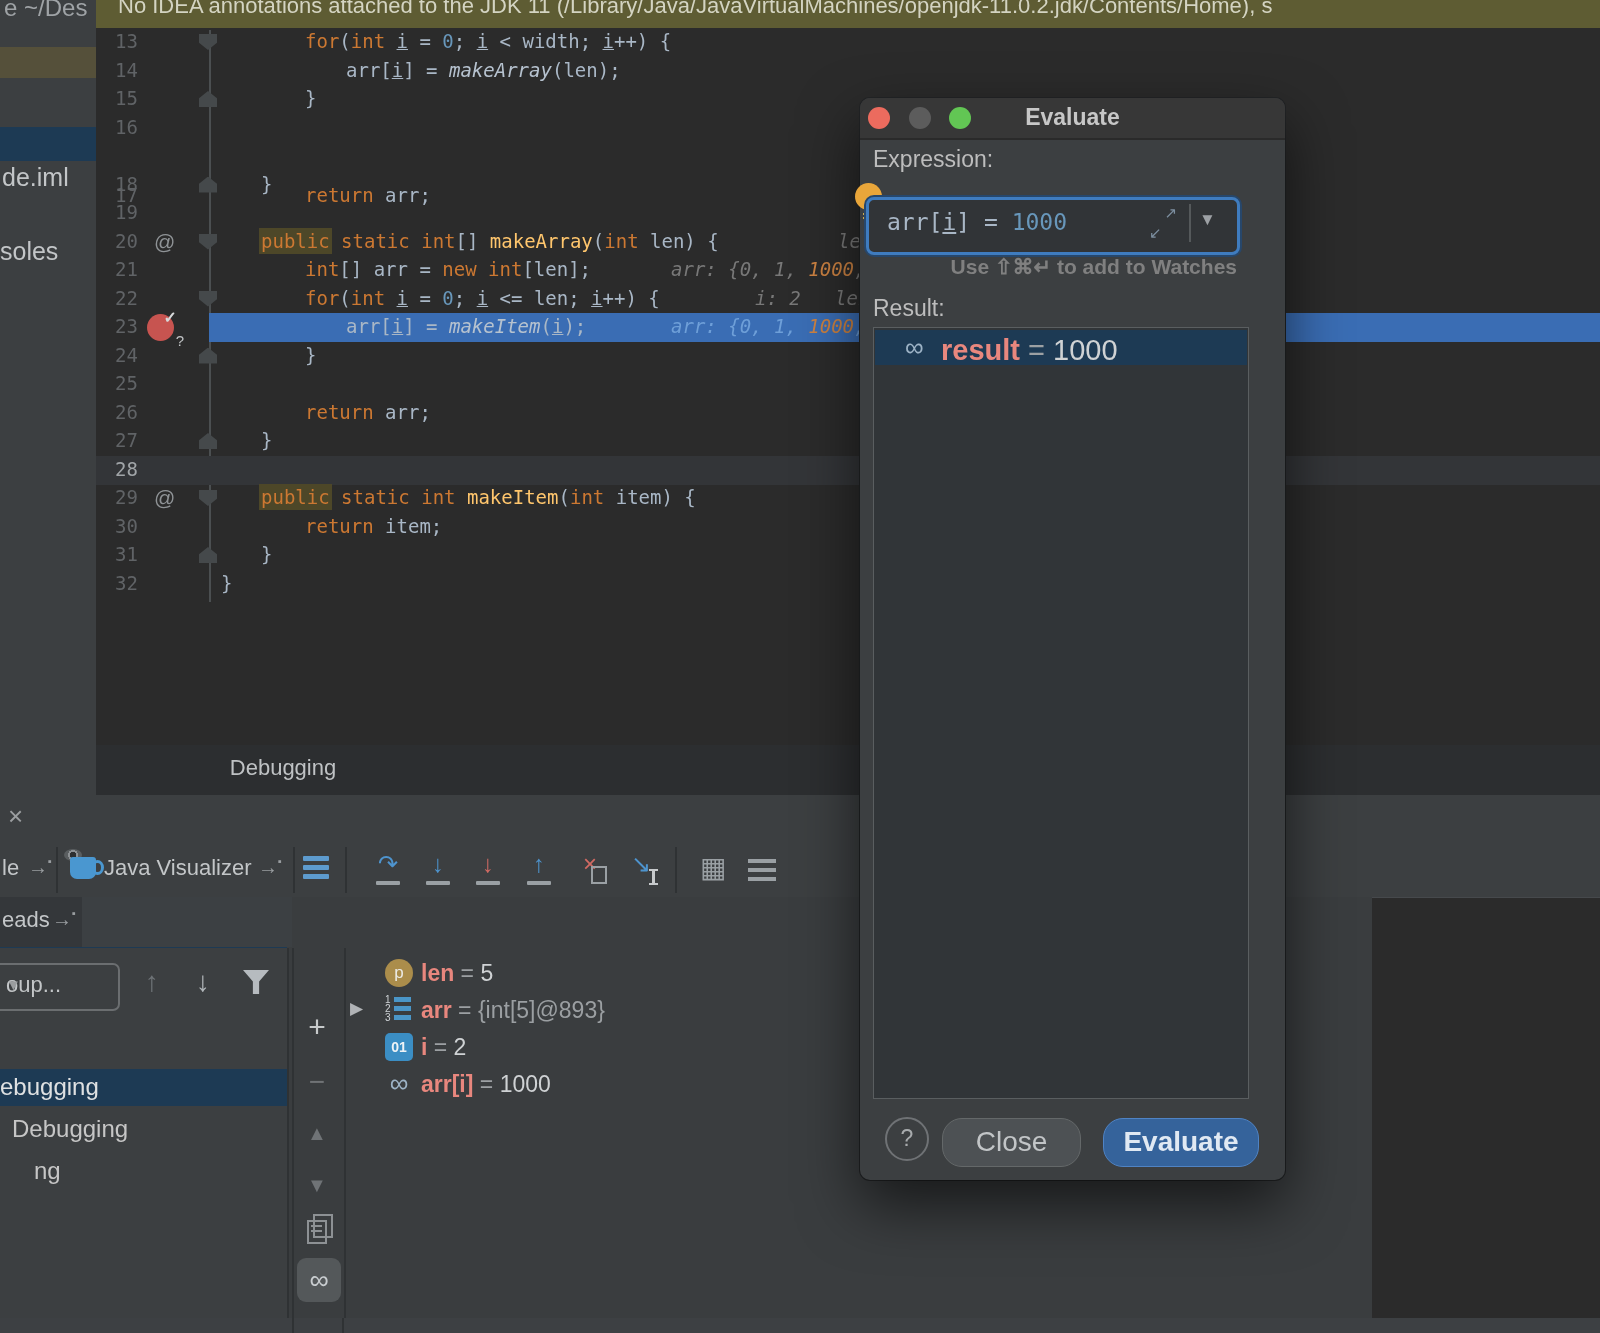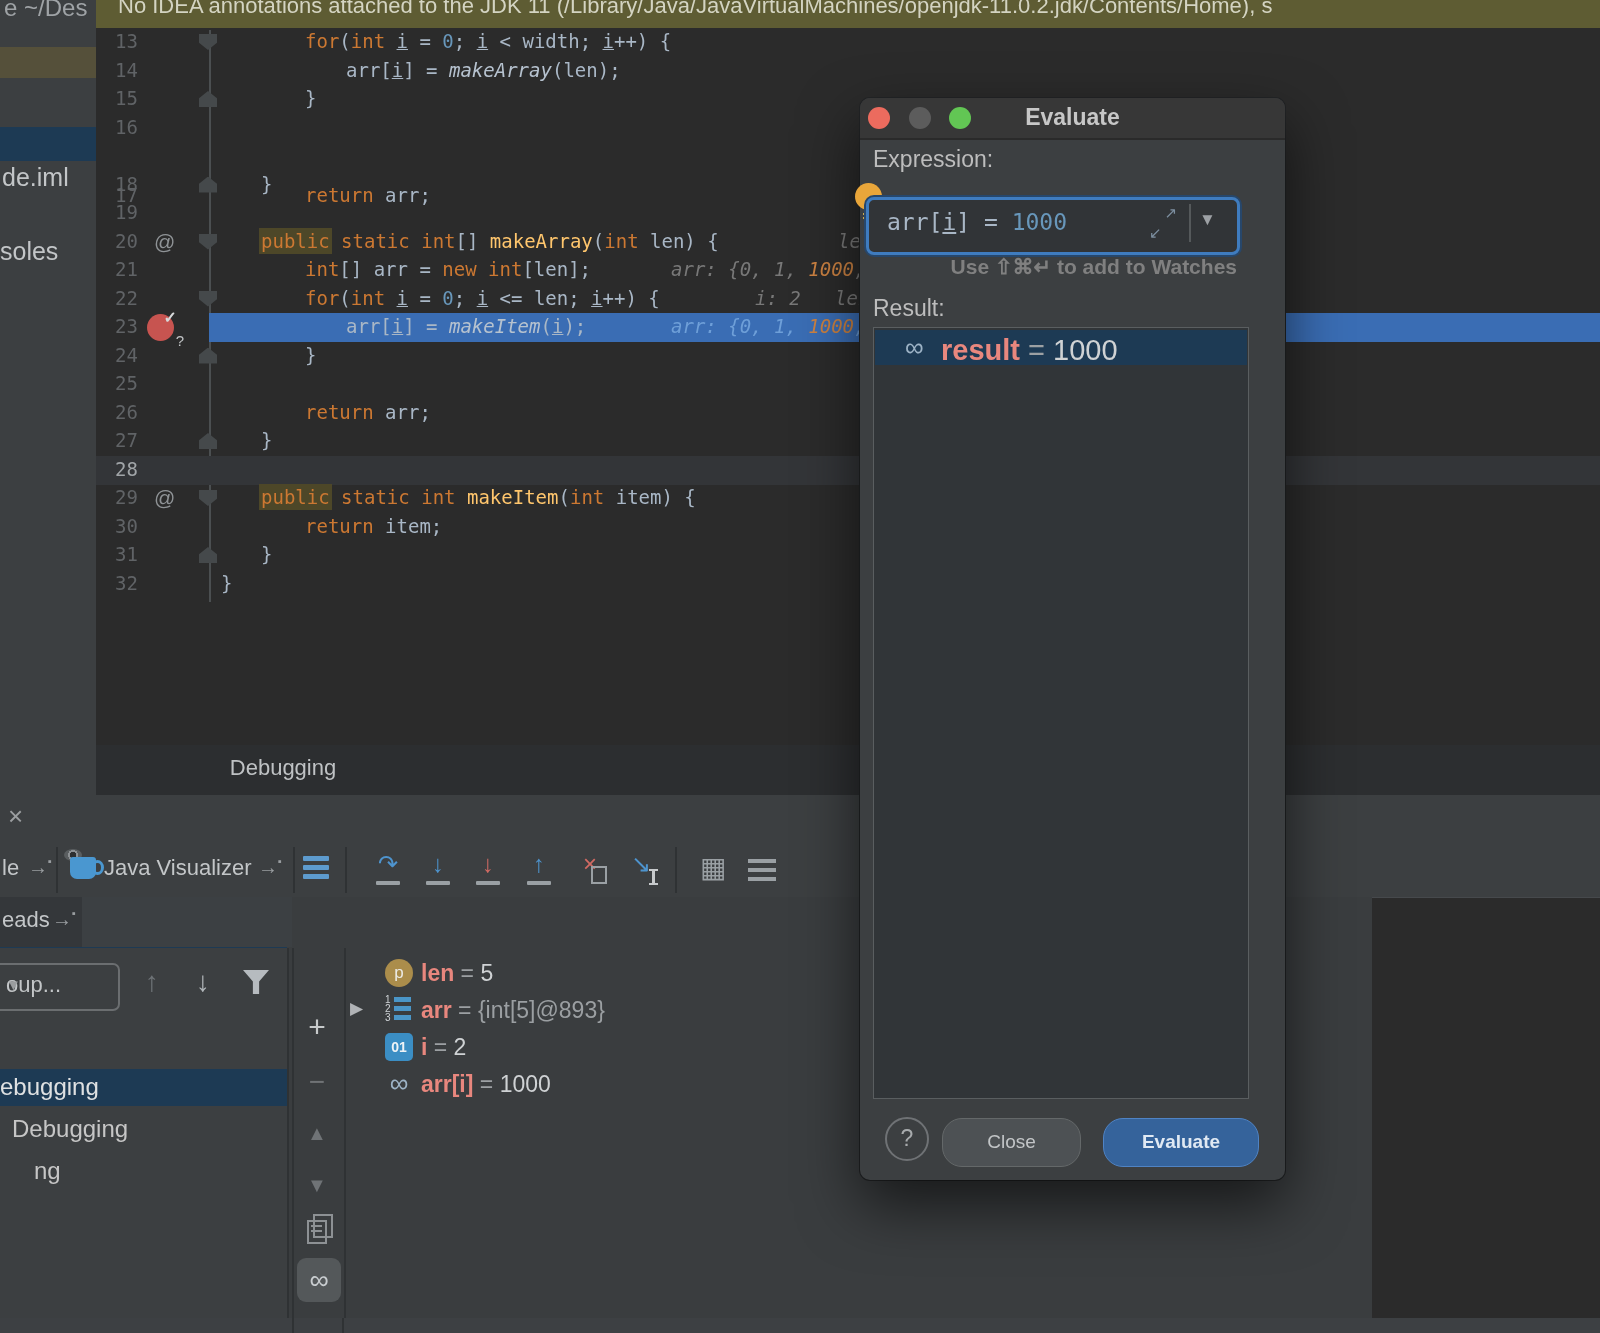--- a/index.html
+++ b/index.html
@@ -148,21 +148,21 @@
   #expr-caret{position:absolute;left:330px;top:10px;font-size:17px;color:#9da1a5;}
   #watch-hint{left:0px;top:157px;width:377px;text-align:right;font-size:21px;color:#808080;font-weight:bold;}
   #result-label{left:13px;top:197px;font-size:23px;color:#bdbdbd;}
   #result-panel{left:13px;top:229px;width:374px;height:770px;background:#313538;border:1px solid #5a5e60;}
   #result-row{position:absolute;left:1px;top:2px;width:372px;height:35px;background:#1d3a54;}
   #result-glasses{position:absolute;left:30px;top:2px;font-size:26px;color:#9db3c6;}
   #result-text{position:absolute;left:66px;top:4px;font-size:29px;}
   #result-name{color:#e8877e;font-weight:bold;}
   #help-btn{left:25px;top:1019px;width:40px;height:40px;border-radius:50%;border:2px solid #6f7275;
             text-align:center;line-height:38px;font-size:23px;color:#a8abad;}
-  .dlg-btn{position:absolute;top:1020px;height:47px;border-radius:20px;text-align:center;font-size:19px;line-height:45px;}
+  .dlg-btn{position:absolute;top:1020px;height:47px;border-radius:20px;text-align:center;font-size:28px;line-height:45px;}
   #close-btn{left:82px;width:137px;background:#4d5154;border:1px solid #646869;color:#c2c5c7;}
   #eval-btn{left:243px;width:154px;background:#35639b;border:1px solid #4f83c4;color:#e0e9f3;font-weight:bold;}
 </style>
 </head>
 <body>
 
 <div id="stage">
 
   <div id="project-panel" class="abs">
     <div id="proj-path" class="abs">e ~/Des</div>

